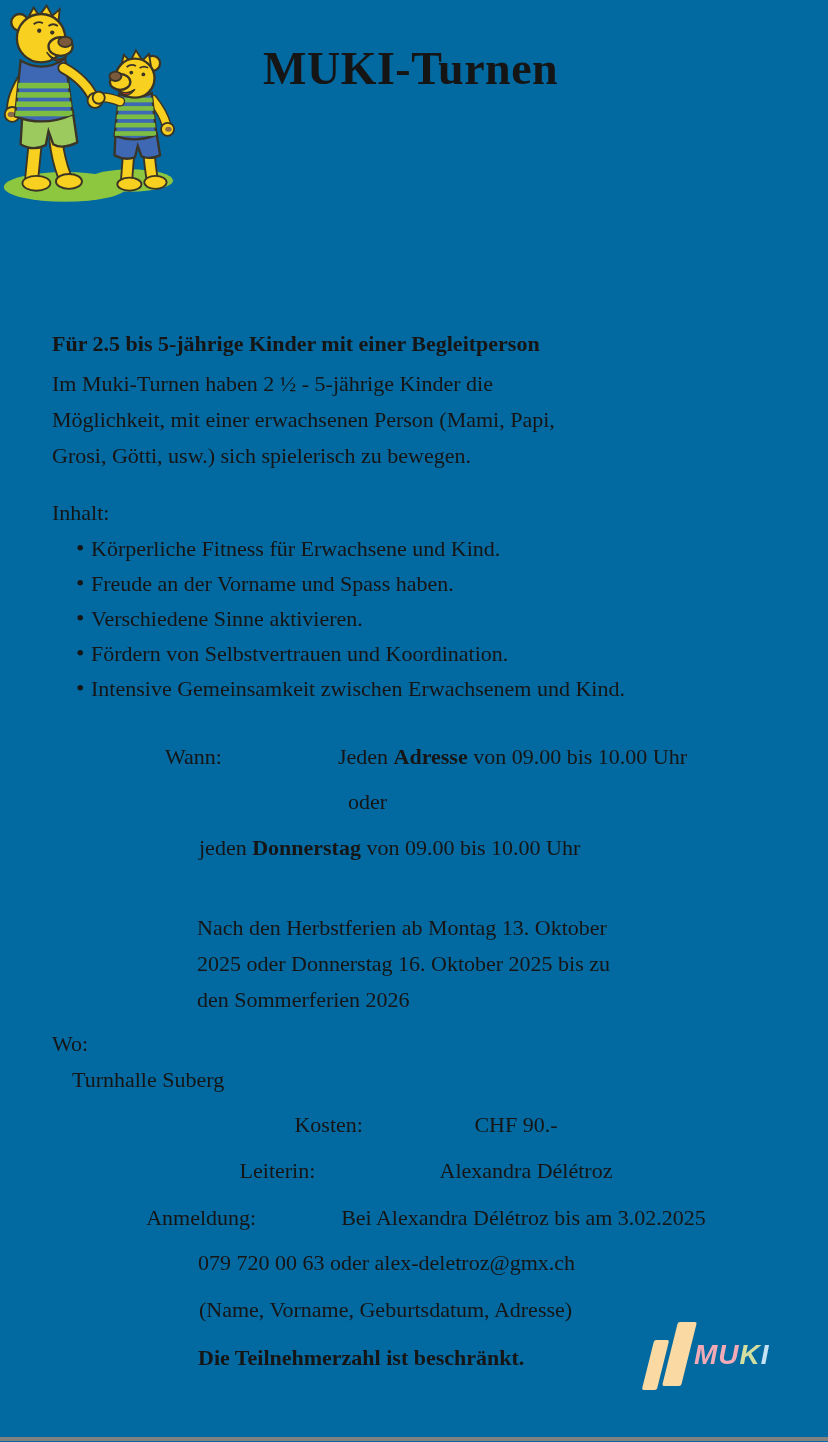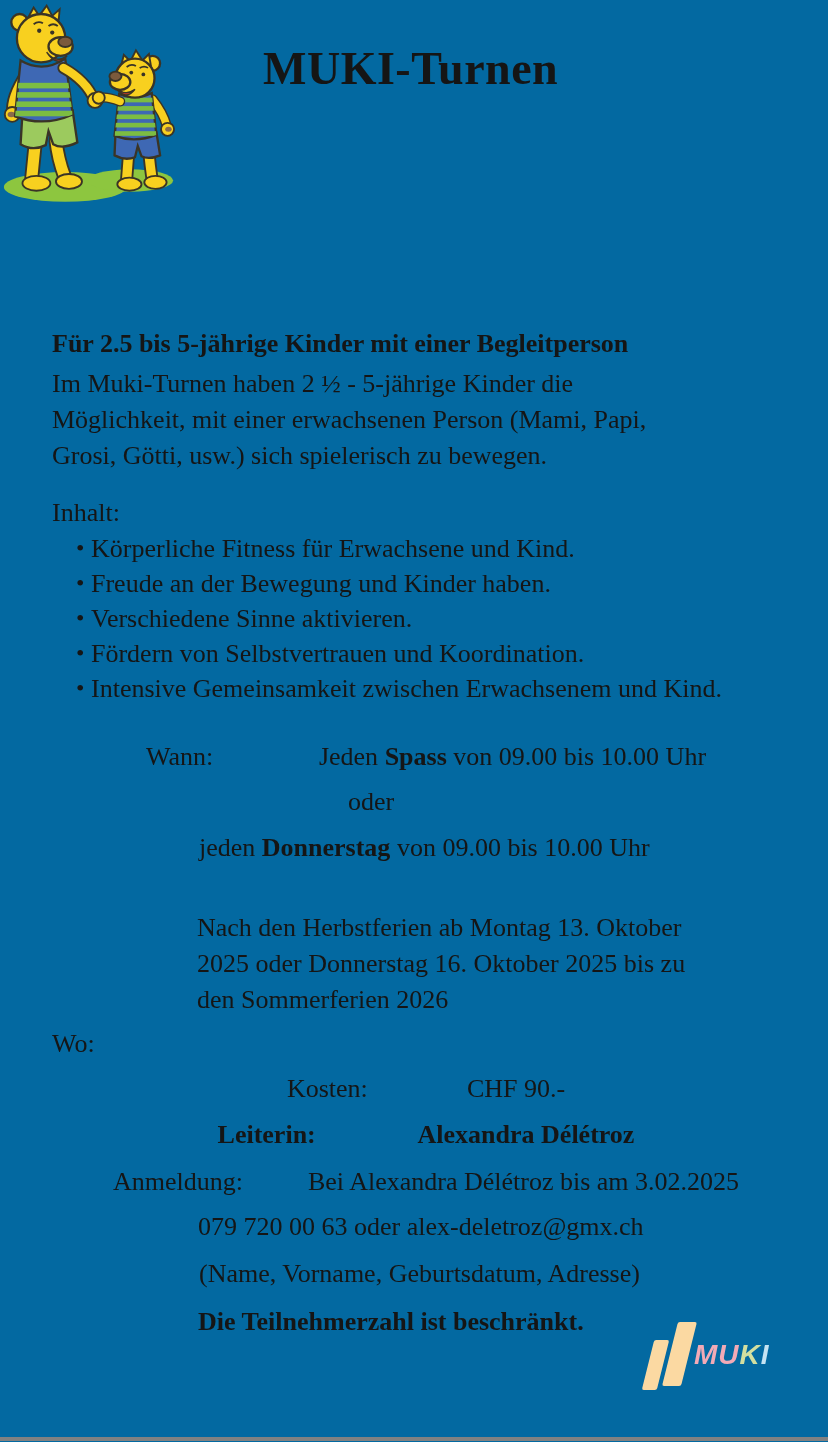--- a/index.html
+++ b/index.html
@@ -15,39 +15,39 @@
   .header{position:relative;height:205px;}
   .bears{position:absolute;left:2px;top:4px;width:186px;height:206px;}
   .title{
     position:absolute;left:263px;top:42px;
     font-size:46px;font-weight:bold;letter-spacing:0.5px;
     white-space:nowrap;
   }
   
   .main{
     margin-left:52px;margin-right:28px;
-    font-size:26px;line-height:36px;
+    font-size:22px;line-height:36px;
   }
   .intro-heading{margin-top:121px;font-weight:bold;}
   .intro-par{margin-top:4px;}
   .inhalt-label{margin-top:21px;}
   ul.inhalt-list{margin:0 0 0 24px;padding:0;list-style:none;line-height:35px;}
   ul.inhalt-list li{position:relative;padding-left:15px;max-width:640px;}
   ul.inhalt-list li::before{content:"\2022";position:absolute;left:0;top:0;font-size:24px;}
   .drow{display:flex;justify-content:center;}
   .dlabel{width:173px;flex-shrink:0;}
   .row-wann{margin-top:33px;}
   .oder-line{margin-top:9px;padding-left:296px;}
   .donnerstag-line{margin-top:10px;padding-left:147px;}
   .period{margin-top:44px;padding-left:145px;}
   .row-wo{margin-top:8px;flex-direction:column;}
   .row-wo .dvalue{padding-left:20px;}
   .row-kosten{margin-top:9px;}
   .row-kosten .dvalue{padding-left:7px;}
-  .row-leiterin{margin-top:10px;font-weight:bold;}
+  .row-leiterin{margin-top:10px;}
   .row-leiterin .dvalue{padding-left:27px;}
   .row-anmeldung{margin-top:11px;}
   .row-anmeldung .dvalue{padding-left:22px;}
   .contact-line{margin-top:9px;padding-left:146px;}
   .name-line{margin-top:11px;padding-left:147px;}
   .limit-line{margin-top:12px;padding-left:146px;font-weight:bold;}
   .b{font-weight:bold;}
   
   .muki-logo{position:absolute;left:646px;top:1320px;width:175px;height:72px;}
   .muki-bar{position:absolute;transform:skewX(-14deg);border-radius:2px;}
@@ -164,41 +164,42 @@
 
     <div class="intro-par">
       <div>Im Muki-Turnen haben 2 ½ - 5-jährige Kinder die</div>
       <div>Möglichkeit, mit einer erwachsenen Person (Mami, Papi,</div>
       <div>Grosi, Götti, usw.) sich spielerisch zu bewegen.</div>
     </div>
 
     <div class="inhalt-label">Inhalt:</div>
     <ul class="inhalt-list">
       <li>Körperliche Fitness für Erwachsene und Kind.</li>
-      <li>Freude an der Bewegung und Kinder haben.</li>
+      <li>Freude an der Vorname und Spass haben.</li>
       <li>Verschiedene Sinne aktivieren.</li>
       <li>Fördern von Selbstvertrauen und Koordination.</li>
       <li>Intensive Gemeinsamkeit zwischen Erwachsenem und Kind.</li>
     </ul>
 
     <div class="drow row-wann">
       <span class="dlabel">Wann:</span>
-      <span class="dvalue"><span>Jeden </span><span class="b">Spass</span><span> von 09.00 bis 10.00 Uhr</span></span>
+      <span class="dvalue"><span>Jeden </span><span class="b">Adresse</span><span> von 09.00 bis 10.00 Uhr</span></span>
     </div>
     <div class="oder-line">oder</div>
     <div class="donnerstag-line"><span>jeden </span><span class="b">Donnerstag</span><span> von 09.00 bis 10.00 Uhr</span></div>
 
     <div class="period">
       <div>Nach den Herbstferien ab Montag 13. Oktober</div>
       <div>2025 oder Donnerstag 16. Oktober 2025 bis zu</div>
       <div>den Sommerferien 2026</div>
     </div>
 
     <div class="drow row-wo">
       <span class="dlabel">Wo:</span>
+      <span class="dvalue">Turnhalle Suberg</span>
     </div>
     <div class="drow row-kosten">
       <span class="dlabel">Kosten:</span>
       <span class="dvalue">CHF 90.-</span>
     </div>
     <div class="drow row-leiterin">
       <span class="dlabel">Leiterin:</span>
       <span class="dvalue">Alexandra Délétroz</span>
     </div>
     <div class="drow row-anmeldung">

